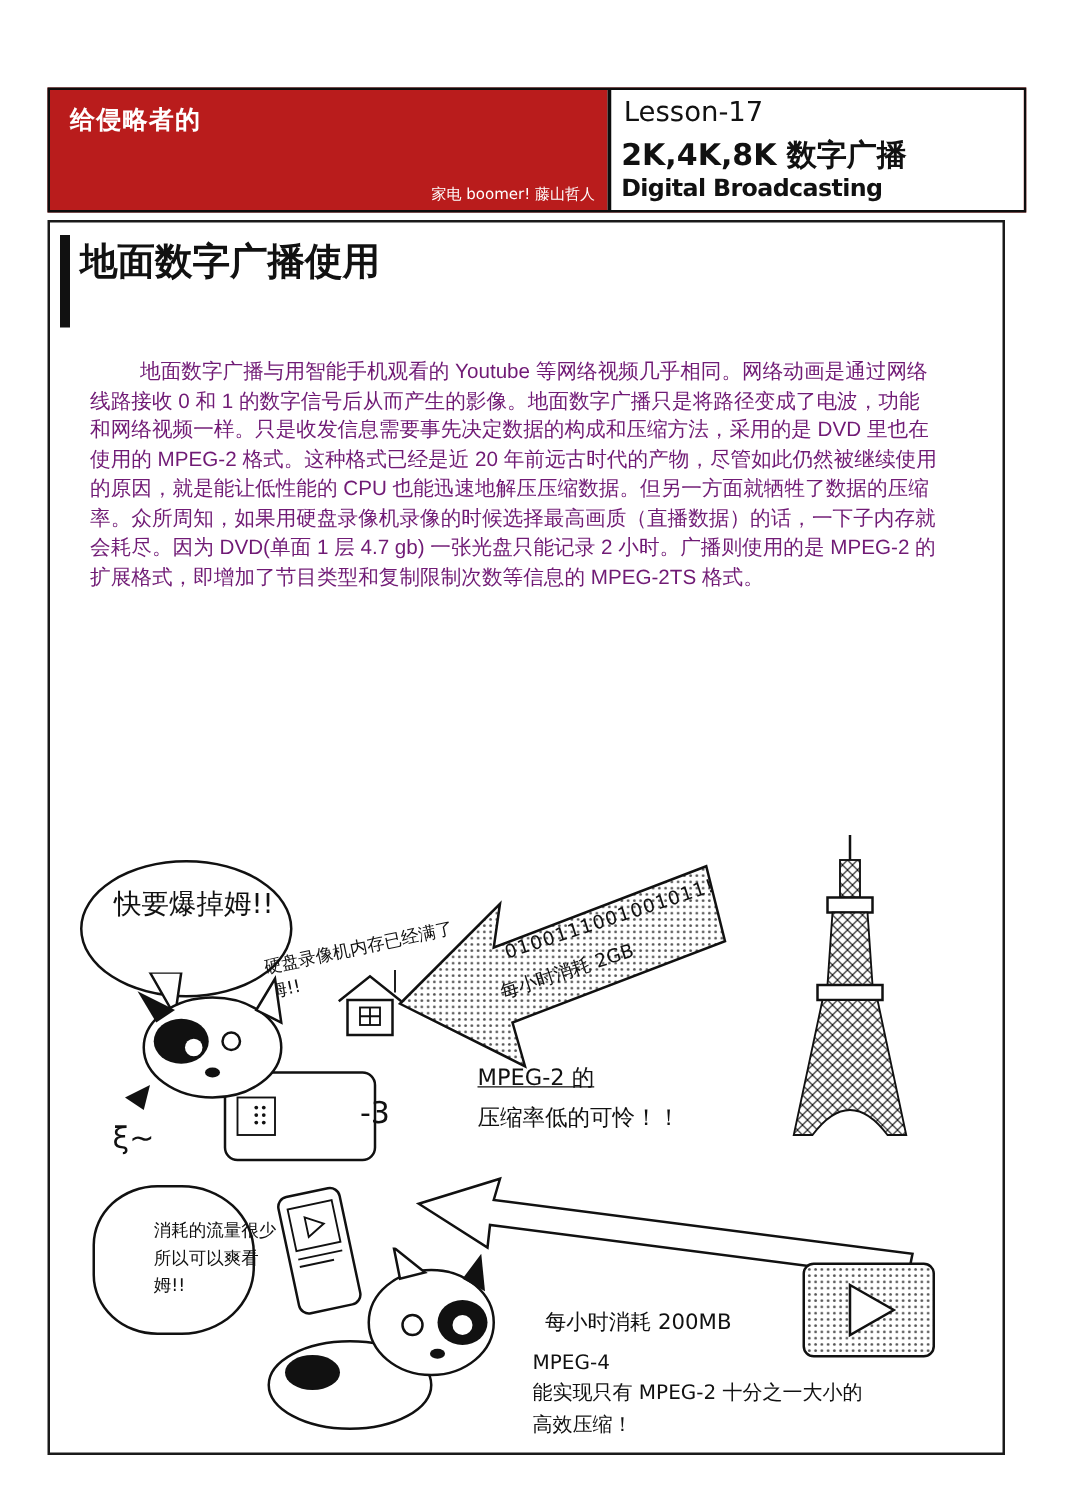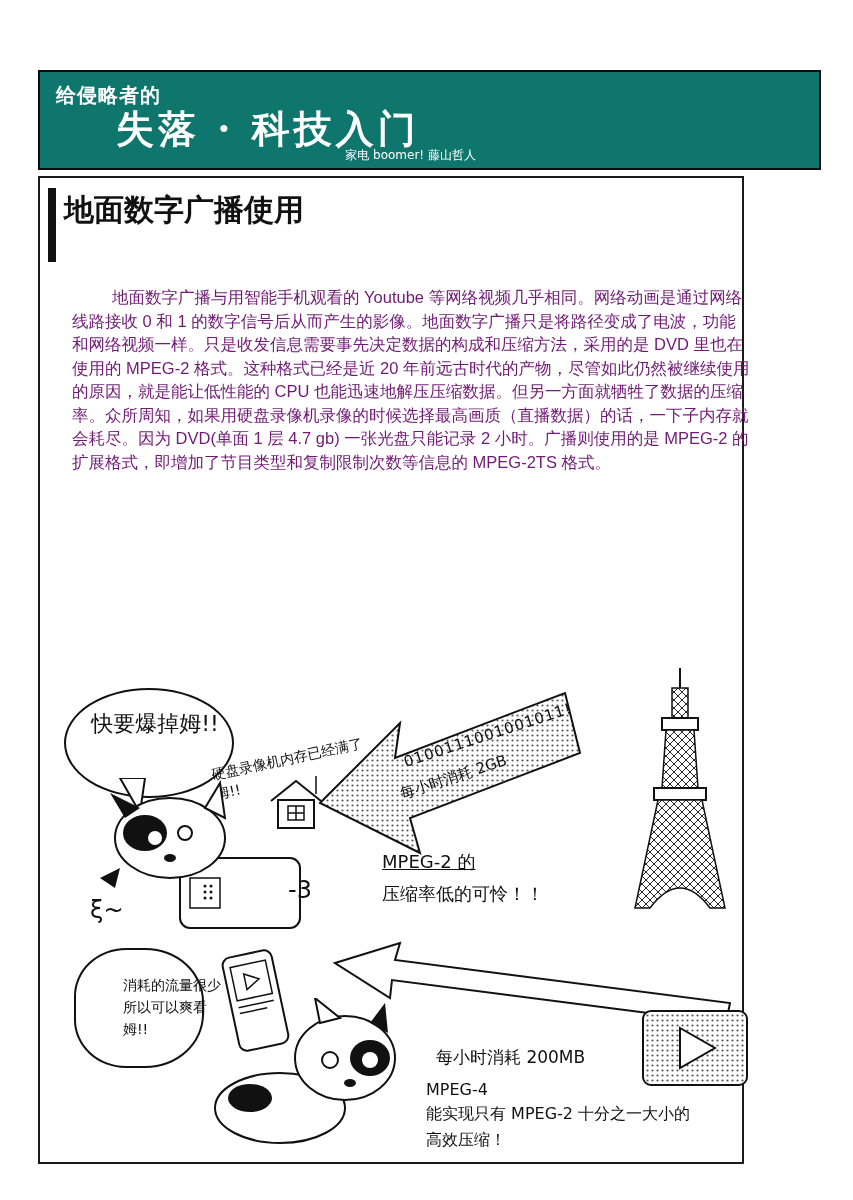--- a/index.html
+++ b/index.html
@@ -2,21 +2,21 @@
 <html><head>
   <meta charset="utf-8">
   <style>
     * { margin: 0; padding: 0; box-sizing: border-box; }
     html, body { width: 853px; height: 1200px; background: #ffffff; overflow: hidden; }
     body { position: relative; font-family: "DejaVu Sans", "Liberation Sans", sans-serif; color: #111; }
 
     
     .header-bar {
       position: absolute; left: 38px; top: 70px; width: 783px; height: 100px;
-      background: #0f766e; border: 2px solid #0d0d0d; padding-left: 21px;
+      background: #b91c1c; border: 2px solid #0d0d0d; padding-left: 21px;
     }
     .header-left { position: absolute; left: 0; top: 0; width: 446px; height: 96px; color: #fff; }
     .series-sub {
       position: absolute; left: 16px; top: 10px; font-size: 20px; font-weight: bold;
       letter-spacing: 1px; color: #fff;
     }
     .series-title {
       position: absolute; left: 76px; top: 32px; font-size: 38px; font-weight: bold;
       letter-spacing: 4px; color: #fff; font-family: "DejaVu Serif", serif;
     }
@@ -29,21 +29,21 @@
     }
     .lesson-num { position: absolute; left: 10px; top: 6px; font-size: 22px; color: #111; }
     .lesson-title { position: absolute; left: 8px; top: 36px; font-size: 24px; font-weight: bold; color: #111; }
     .lesson-en {
       position: absolute; left: 8px; top: 68px; font-size: 19px; font-weight: bold;
       color: #111; letter-spacing: -0.5px;
     }
 
     
     .main-panel {
-      position: absolute; left: 38px; top: 176px; width: 706px; height: 988px;
+      position: absolute; left: 38px; top: 176px; width: 766px; height: 988px;
       border: 2px solid #1a1a1a;
     }
     .heading-bar {
       position: absolute; left: 8px; top: 10px; width: 8px; height: 74px; background: #111;
     }
     .heading {
       position: absolute; left: 24px; top: 12px; font-size: 30px; font-weight: bold; line-height: 40px;
       color: #111;
     }
     .body-text {
@@ -57,22 +57,26 @@
     .hand { font-family: "DejaVu Sans", sans-serif; color: #111; position: absolute; }
 
     .arrow-svg { position: absolute; }
   </style>
 </head>
 <body>
 
 <div class="header-bar">
   <div class="header-left">
     <div class="series-sub">给侵略者的</div>
-    <div class="series-title">失落 · 科技入门</div>
     <div class="series-author">家电 boomer! 藤山哲人</div>
+  </div>
+  <div class="header-right">
+    <div class="lesson-num">Lesson-17</div>
+    <div class="lesson-title">2K,4K,8K 数字广播</div>
+    <div class="lesson-en">Digital Broadcasting</div>
   </div>
 </div>
 
 <div class="main-panel">
   <div class="heading-bar"></div>
   <div class="heading">
     <div>地面数字广播使用</div>
   </div>
   <div class="body-text">地面数字广播与用智能手机观看的 Youtube 等网络视频几乎相同。网络动画是通过网络线路接收 0 和 1 的数字信号后从而产生的影像。地面数字广播只是将路径变成了电波，功能和网络视频一样。只是收发信息需要事先决定数据的构成和压缩方法，采用的是 DVD 里也在使用的 MPEG-2 格式。这种格式已经是近 20 年前远古时代的产物，尽管如此仍然被继续使用的原因，就是能让低性能的 CPU 也能迅速地解压压缩数据。但另一方面就牺牲了数据的压缩率。众所周知，如果用硬盘录像机录像的时候选择最高画质（直播数据）的话，一下子内存就会耗尽。因为 DVD(单面 1 层 4.7 gb) 一张光盘只能记录 2 小时。广播则使用的是 MPEG-2 的扩展格式，即增加了节目类型和复制限制次数等信息的 MPEG-2TS 格式。</div>
 

